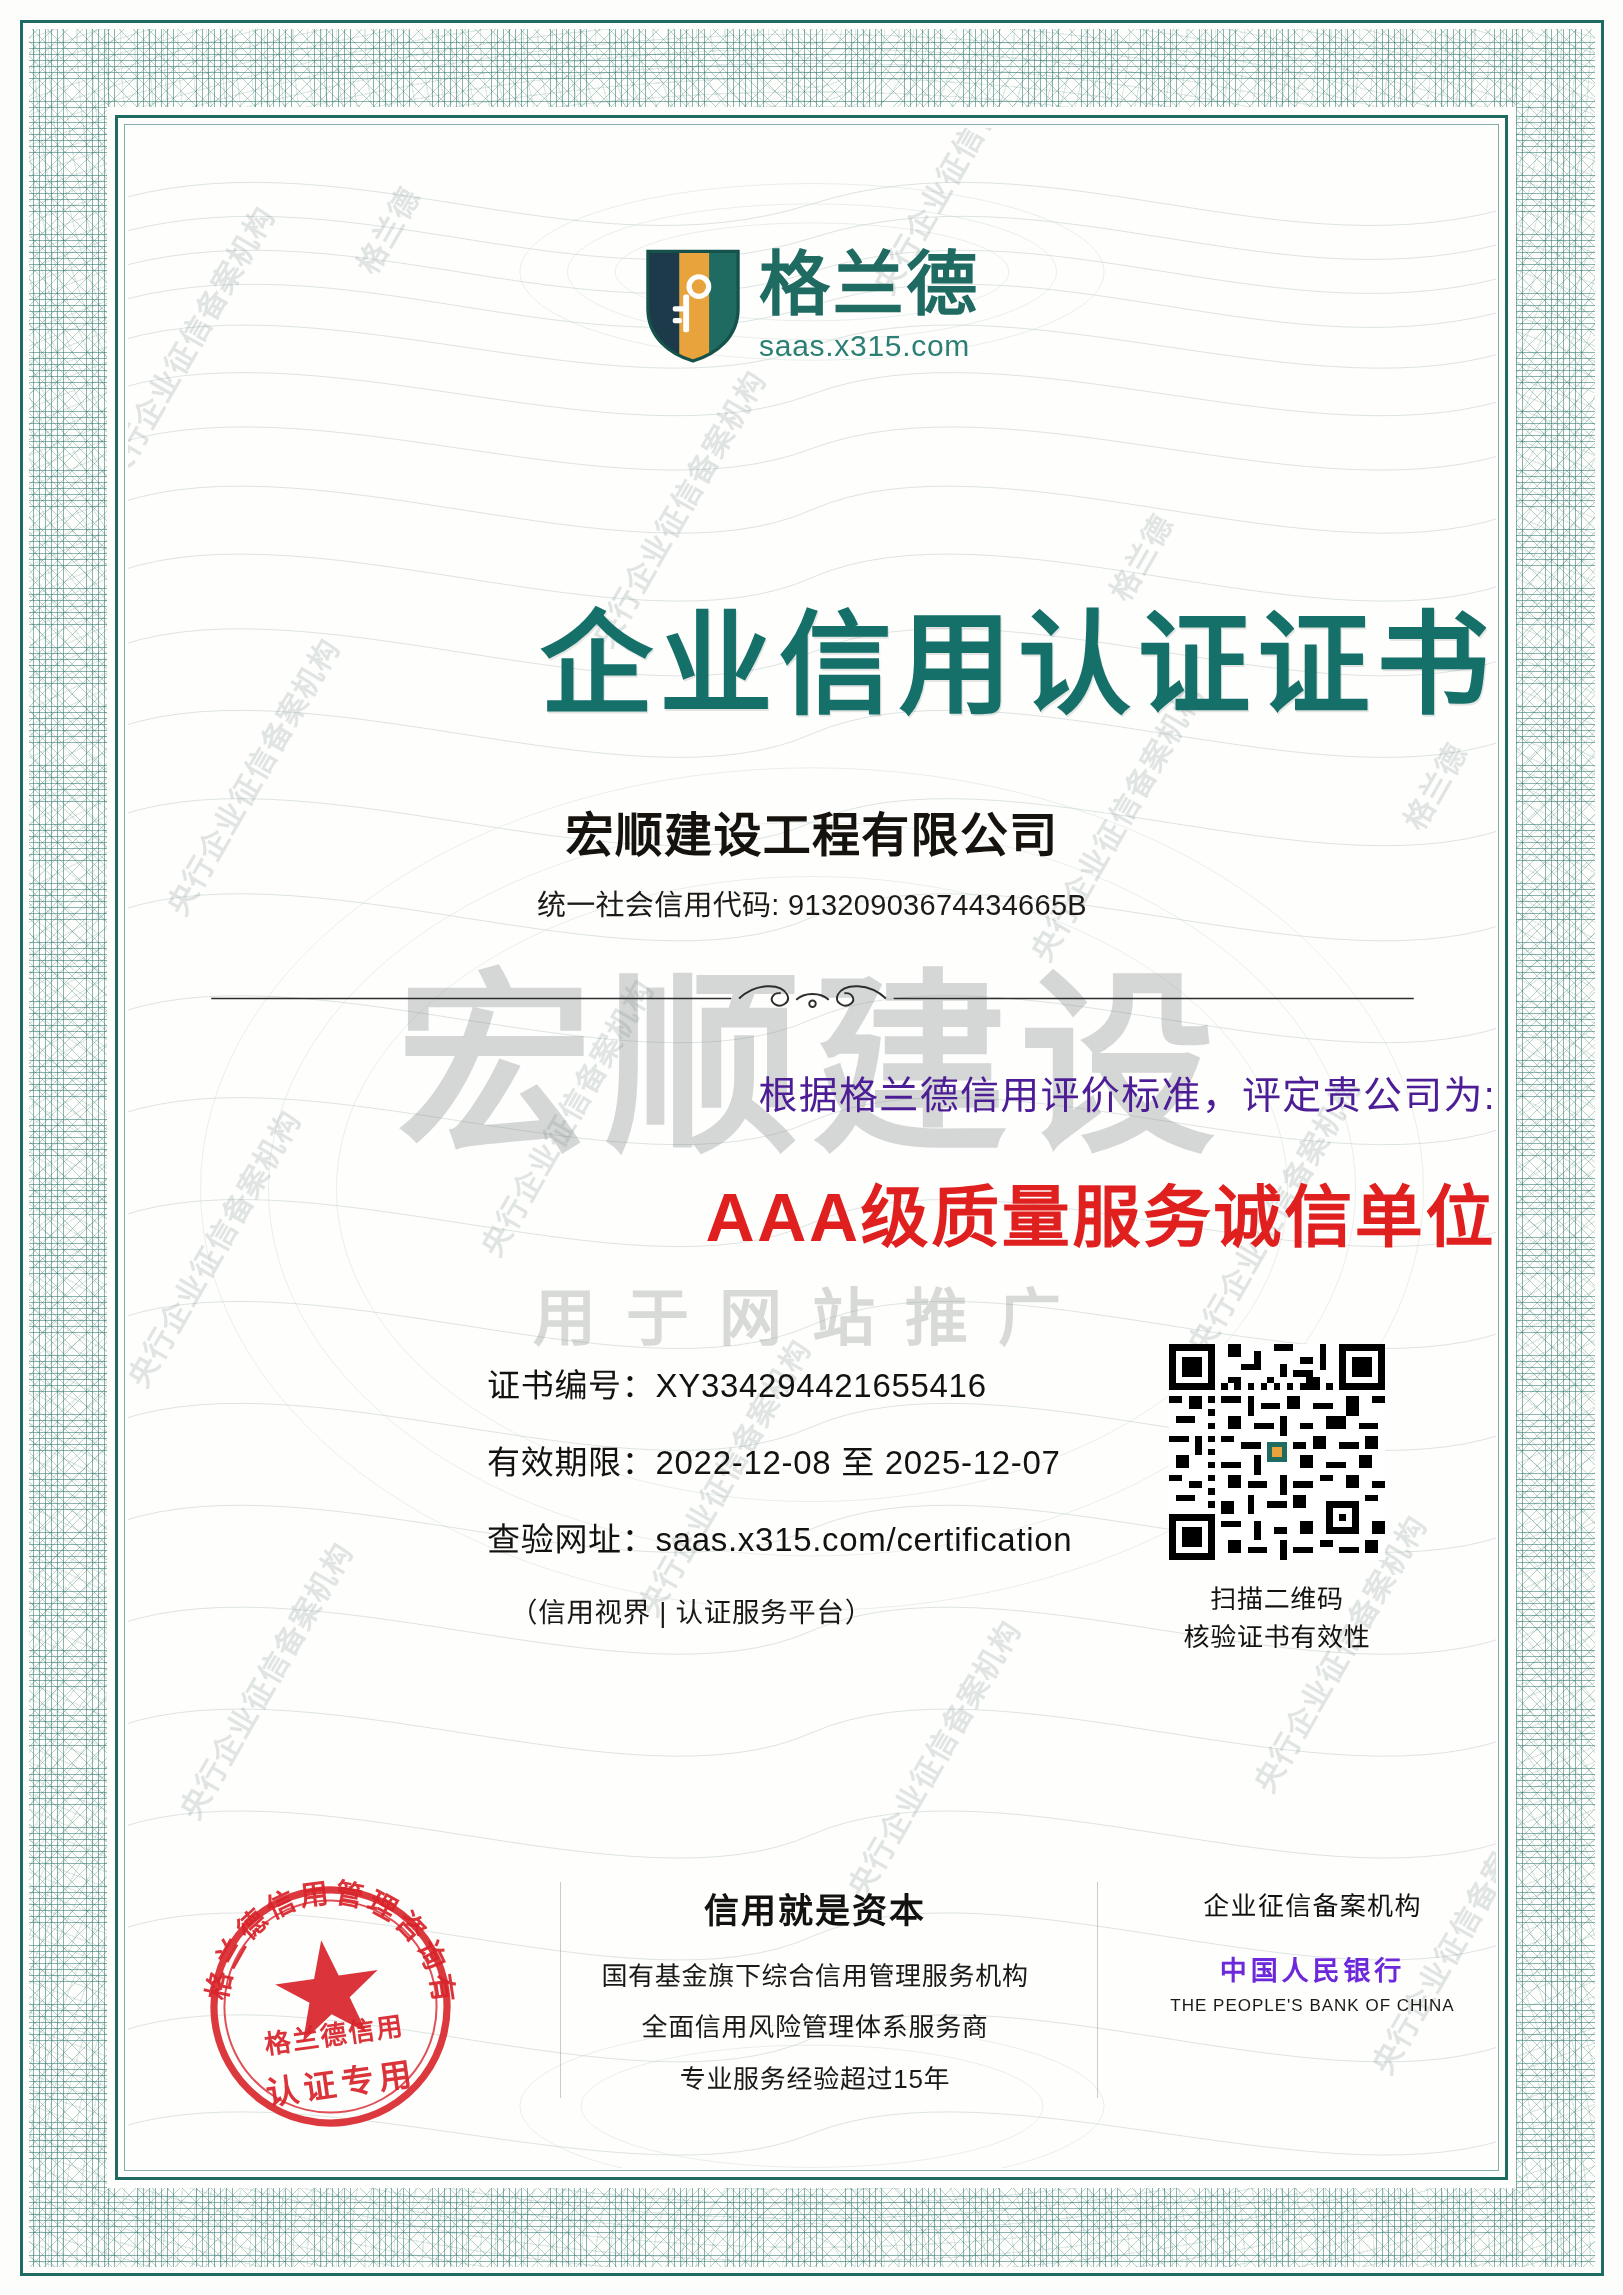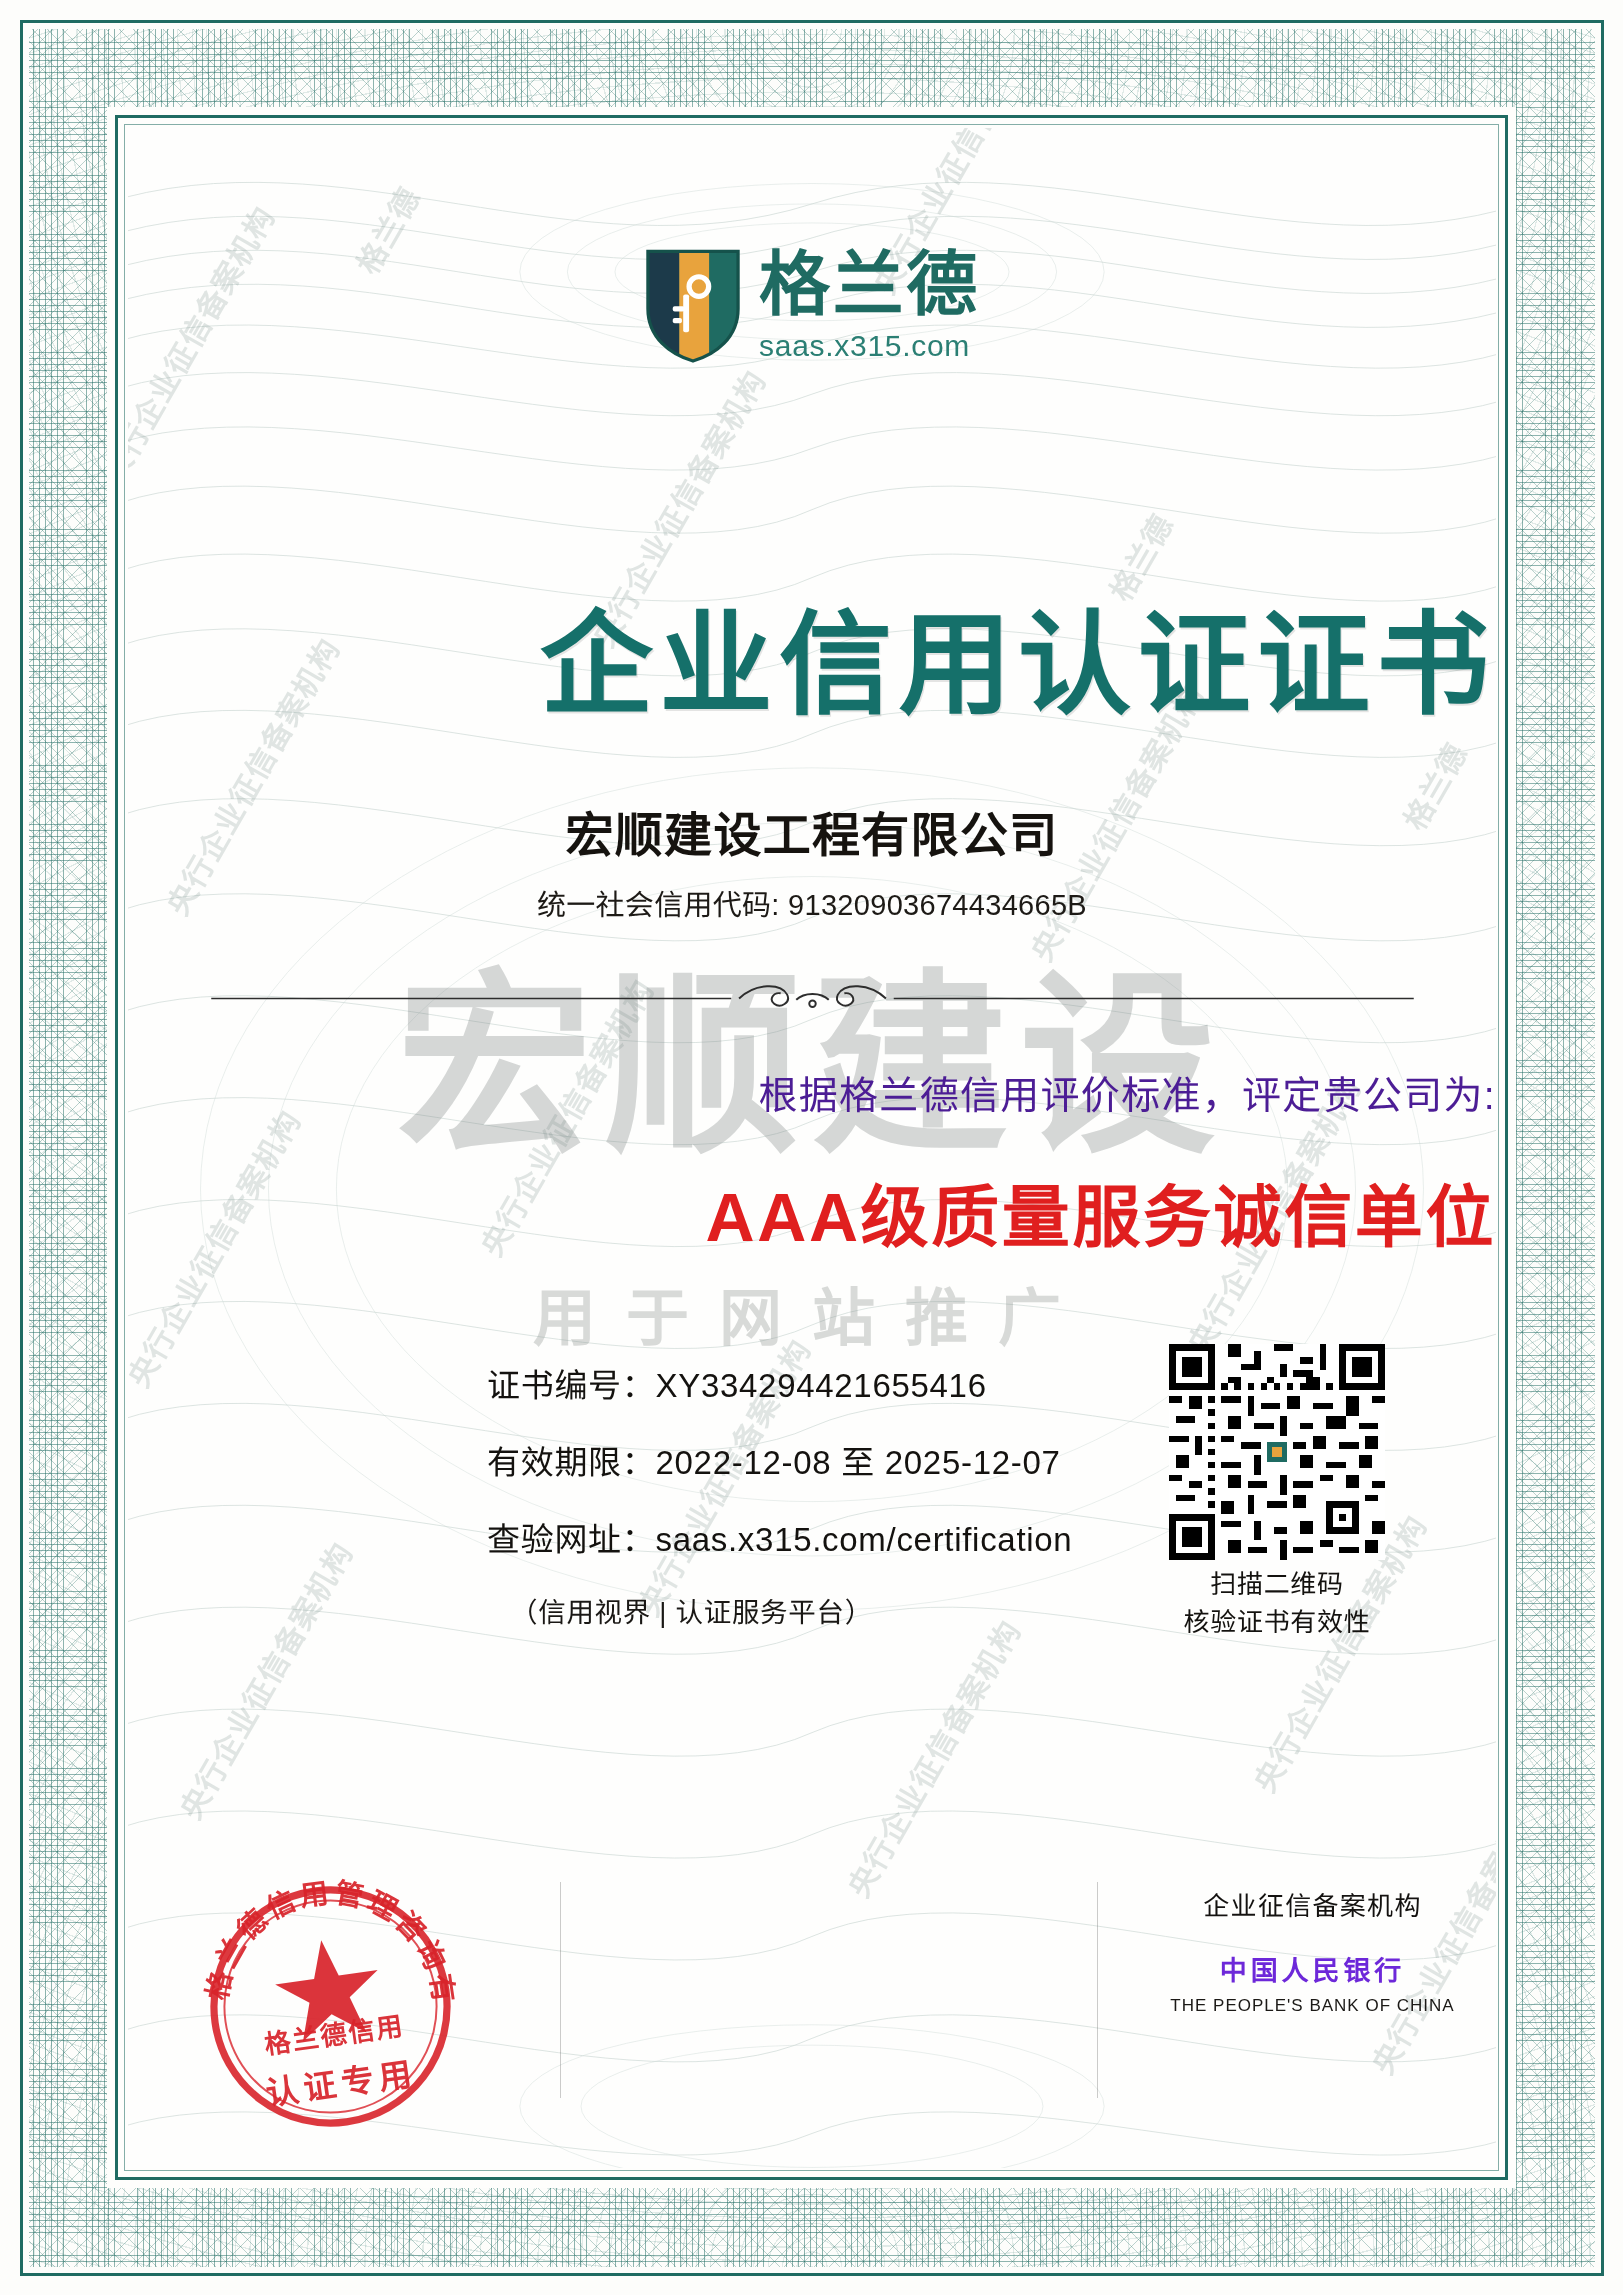--- a/index.html
+++ b/index.html
@@ -260,21 +260,21 @@
     width: 236px;
     text-align: center;
   }
   .qr-code {
     width: 216px; height: 216px;
     margin: 0 auto;
     position: relative;
     background: #fff;
   }
   .qr-caption {
-    margin-top: 6px;
+    margin-top: 21px;
     font-size: 26px;
     line-height: 1.45;
     color: #14120f;
     letter-spacing: 0.7px;
   }
 
   
   .footer {
     position: absolute;
     top: 1741px;
@@ -624,20 +624,26 @@
               <polygon points="210,108 229,165 289,165 241,200 259,257 210,222 161,257 179,200 131,165 191,165"></polygon>
             </g>
             <text x="210" y="268" text-anchor="middle" font-size="40" font-weight="bold" fill="#d8232a" opacity="0.92" font-family="'Liberation Serif', serif" letter-spacing="3">格兰德信用</text>
             <text x="210" y="346" text-anchor="middle" font-size="50" font-weight="bold" fill="#d8232a" opacity="0.92" font-family="'Liberation Serif', serif" letter-spacing="8">认证专用</text>
           </g>
         </svg>
       </div>
 
       <div class="vdiv" style="left:432px;"></div>
 
+      <div class="footer-mid">
+        <div class="footer-mid-title">信用就是资本</div>
+        <div class="footer-mid-line">国有基金旗下综合信用管理服务机构</div>
+        <div class="footer-mid-line">全面信用风险管理体系服务商</div>
+        <div class="footer-mid-line">专业服务经验超过15年</div>
+      </div>
 
       <div class="vdiv" style="left:969px;"></div>
 
       <div class="footer-right">
         <div class="footer-right-label">企业征信备案机构</div>
         <div class="pbc-cn">中国人民银行</div>
         <div class="pbc-en">THE PEOPLE'S BANK OF CHINA</div>
       </div>
     </div>
 

